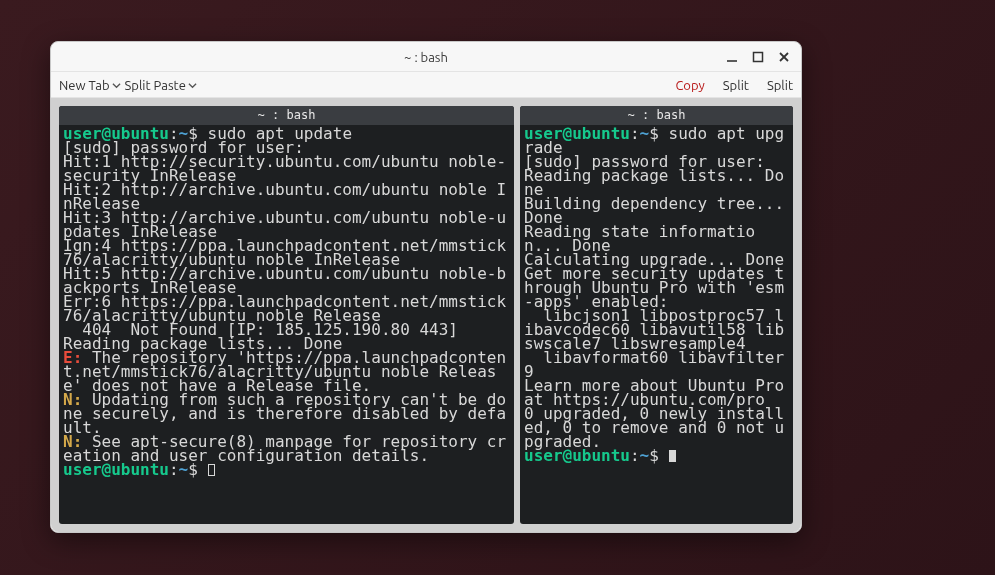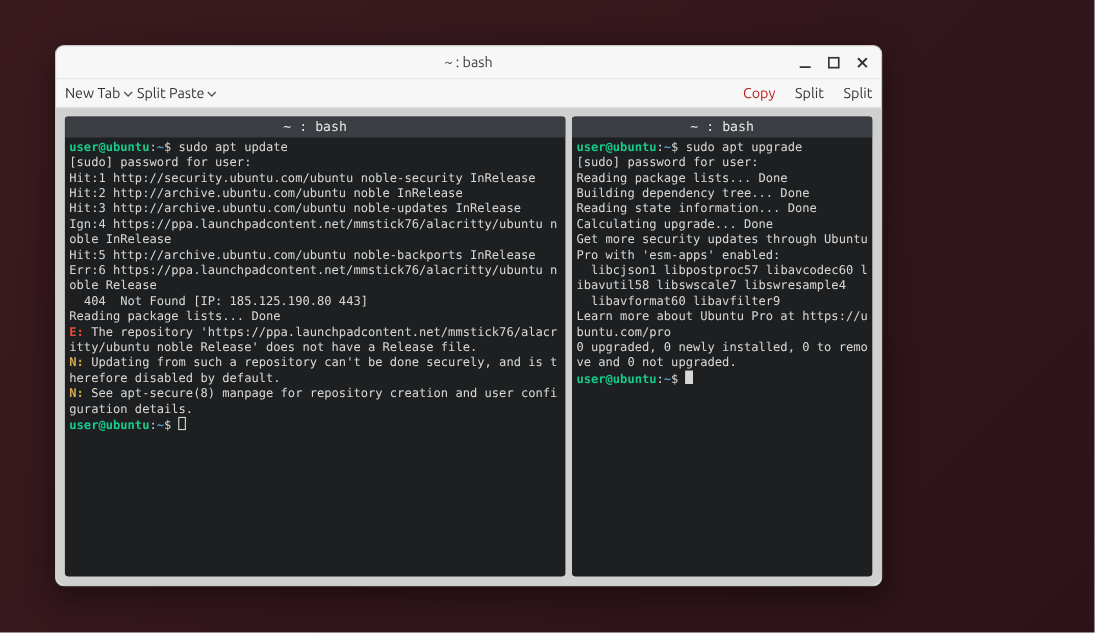--- a/index.html
+++ b/index.html
@@ -93,21 +93,21 @@
     color: #e8e8e8;
     font-family: "DejaVu Sans Mono","Liberation Mono",monospace;
     font-size: 12px;
     text-align: center;
     padding: 2px 0 3px;
   }
   .term {
     flex: 1;
     padding: 2px 4px;
     font-family: "DejaVu Sans Mono","Liberation Mono",monospace;
-    font-size: 11px;
+    font-size: 16px;
     line-height: 14px;
     white-space: pre-wrap;
     word-break: break-all;
     color: #d8d8d8;
   }
   .c-user { color: #16c98d; font-weight: bold; }
   .c-path { color: #4ea1d3; font-weight: bold; }
   .c-err  { color: #e74c3c; font-weight: bold; }
   .c-note { color: #d4a94a; font-weight: bold; }
   .cursor {

